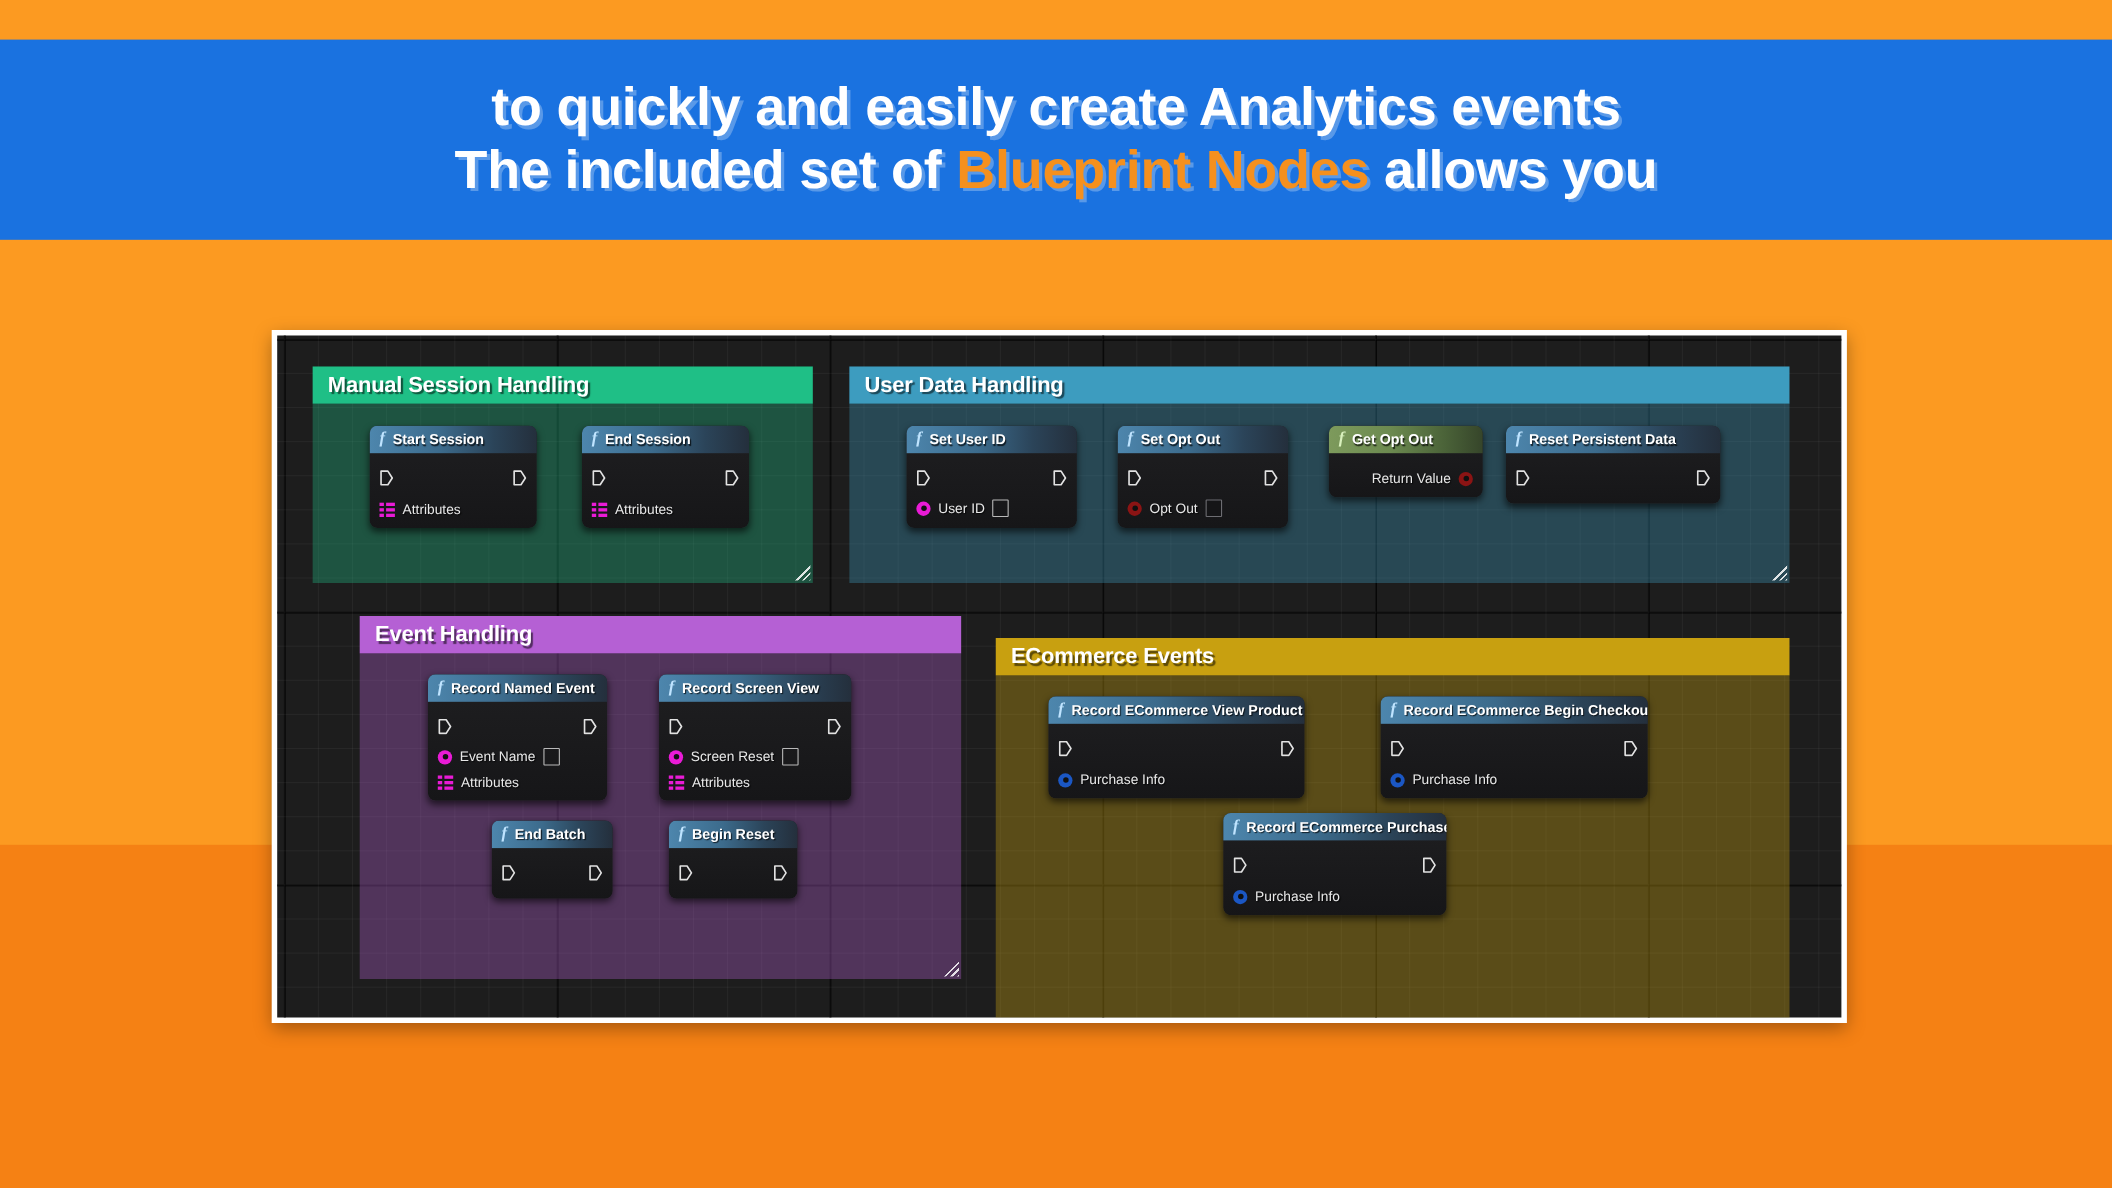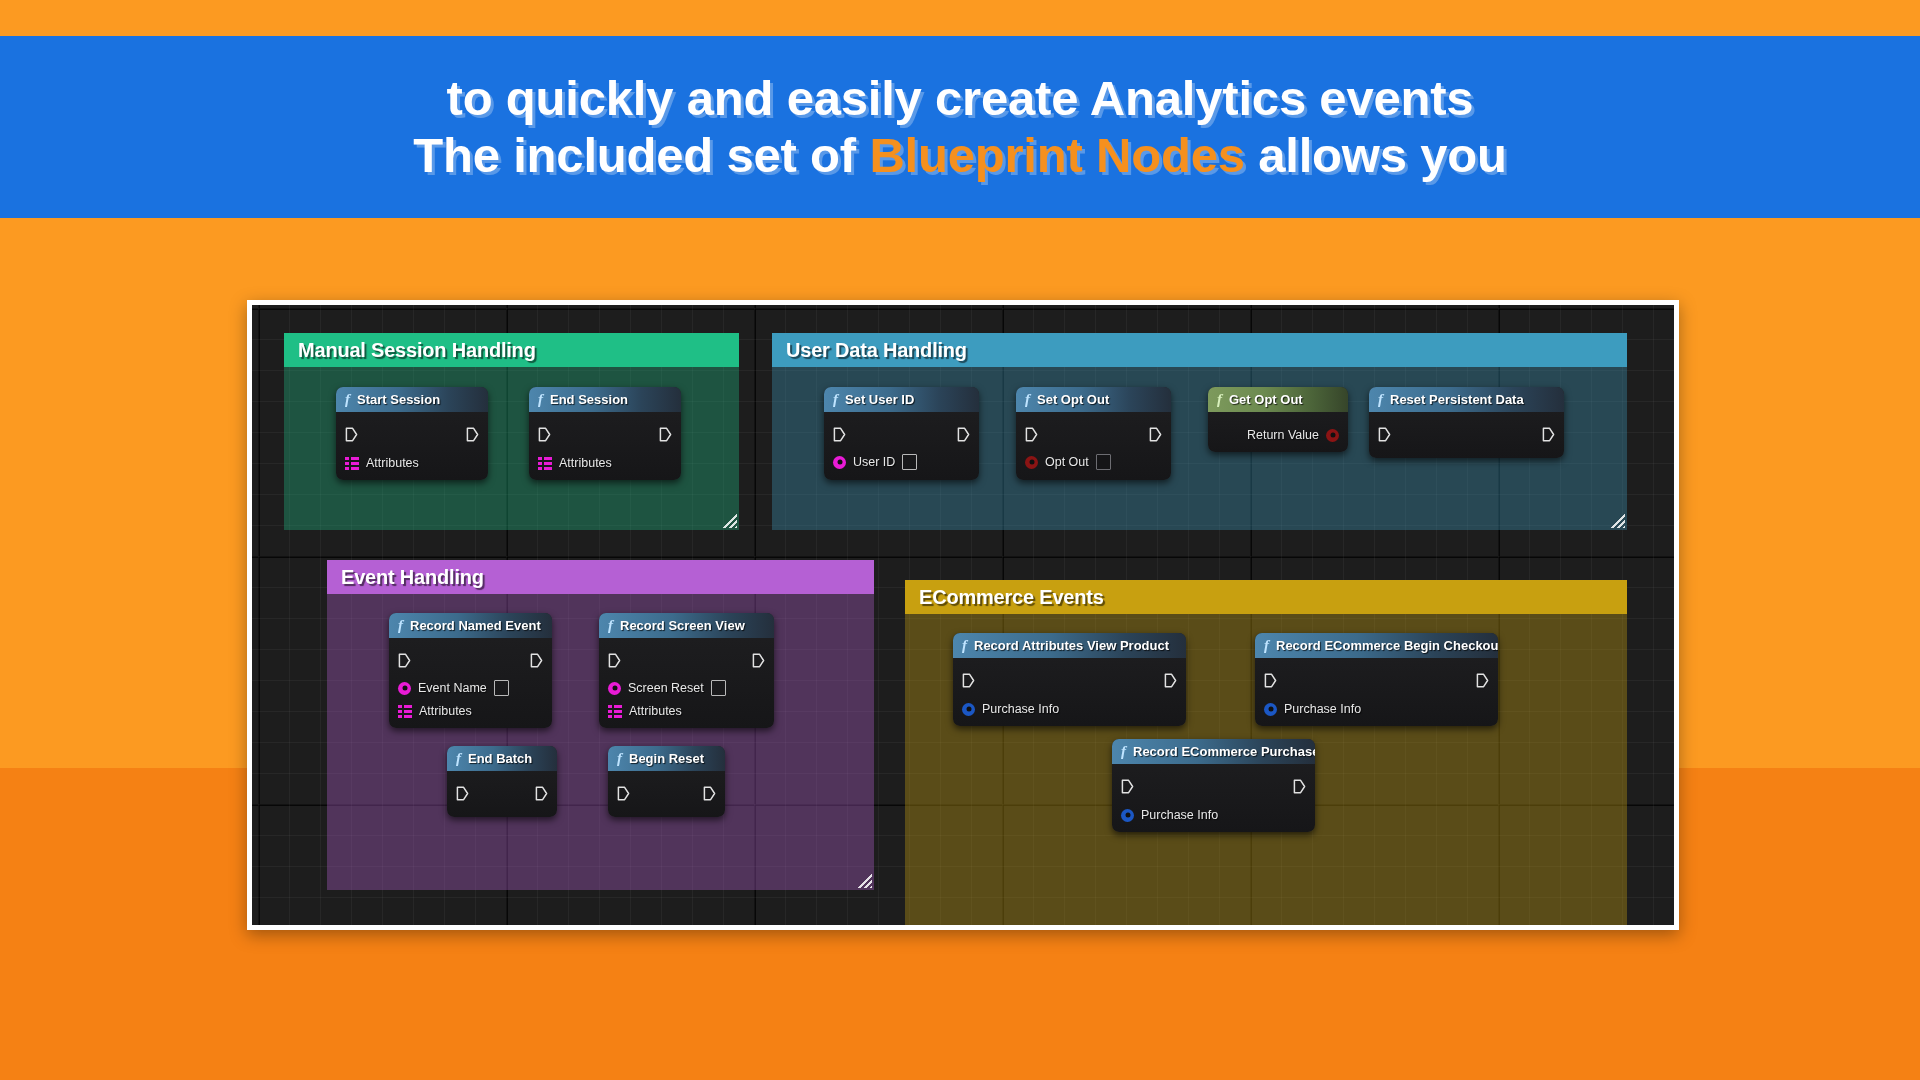--- a/index.html
+++ b/index.html
@@ -494,21 +494,21 @@
             </div>
             <div class="resize-grip"></div>
           </div>
         </div>
         <div class="comment" style="left: 653px; top: 255px; width: 722px; height: 396px; margin-top: 20px;">
           <div class="comment-title" style="background: rgb(200, 160, 16);">ECommerce Events</div>
           <div class="comment-body" style="background: rgba(200, 160, 16, 0.36);">
             <div class="node" style="left: 48px; top: 19px; width: 233px;">
               <div class="node-header">
                 <span class="fn-icon">f</span>
-                <span class="node-title">Record Attributes View Product</span>
+                <span class="node-title">Record ECommerce View Product</span>
               </div>
               <div class="node-body">
                 <div class="pin-row">
                   <svg viewBox="0 0 13 15" class="exec-pin">
                     <path d="M1.4 1.3 L7.6 1.3 L11.6 7.5 L7.6 13.7 L1.4 13.7 Z" fill="none" stroke="#e2e2e2" stroke-width="1.5" stroke-linejoin="round"></path>
                   </svg>
                   <span class="spacer"></span>
                   <svg viewBox="0 0 13 15" class="exec-pin">
                     <path d="M1.4 1.3 L7.6 1.3 L11.6 7.5 L7.6 13.7 L1.4 13.7 Z" fill="none" stroke="#e2e2e2" stroke-width="1.5" stroke-linejoin="round"></path>
                   </svg>

